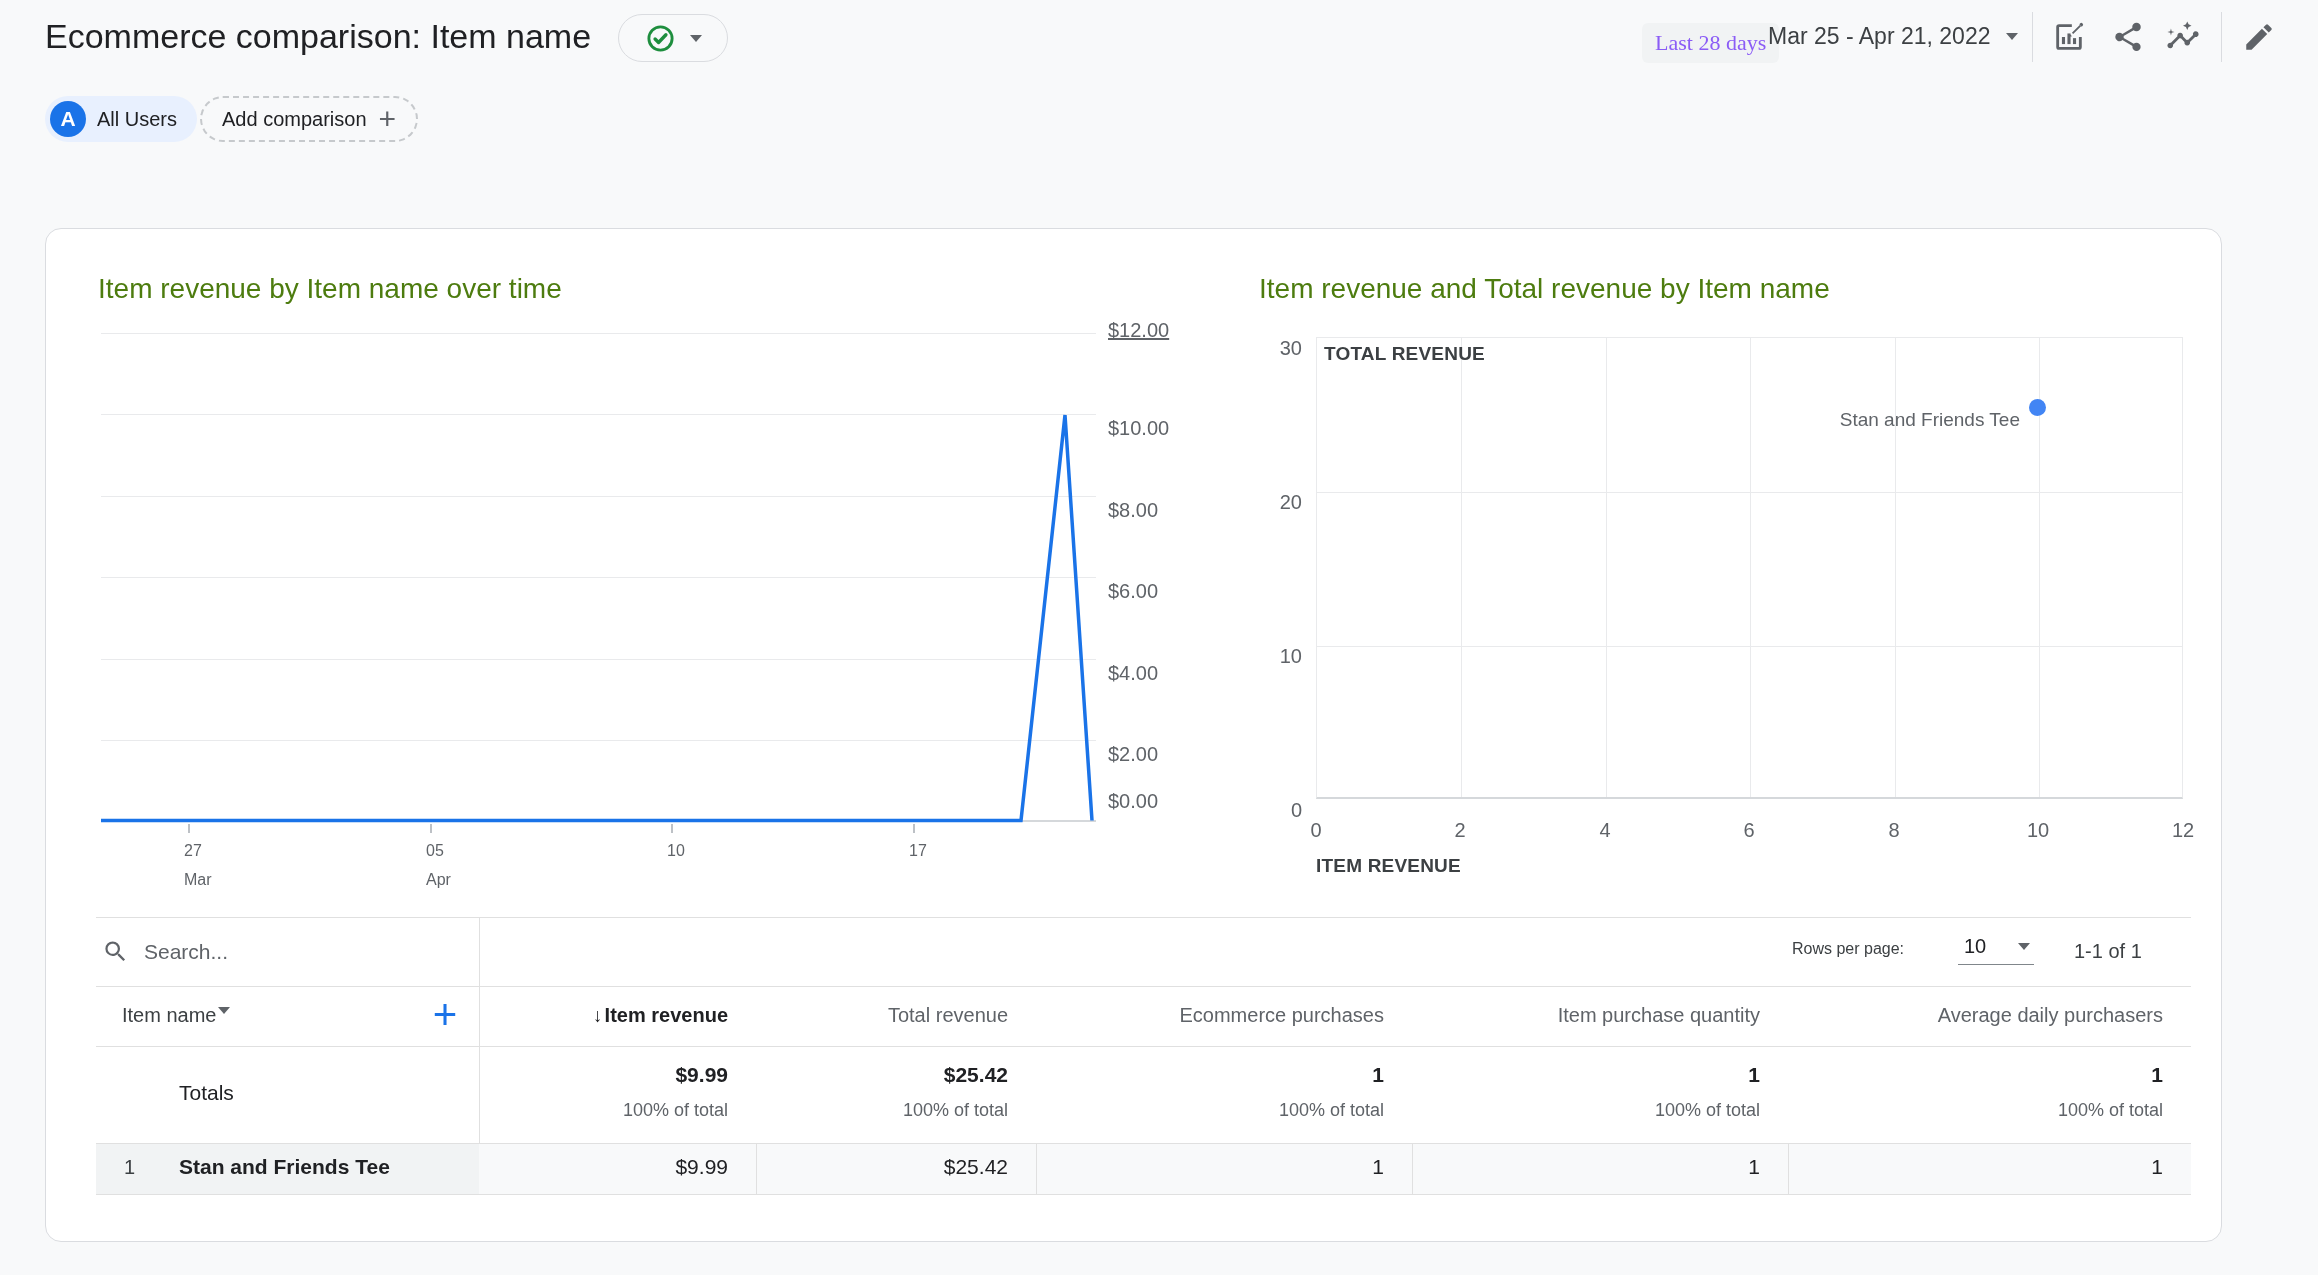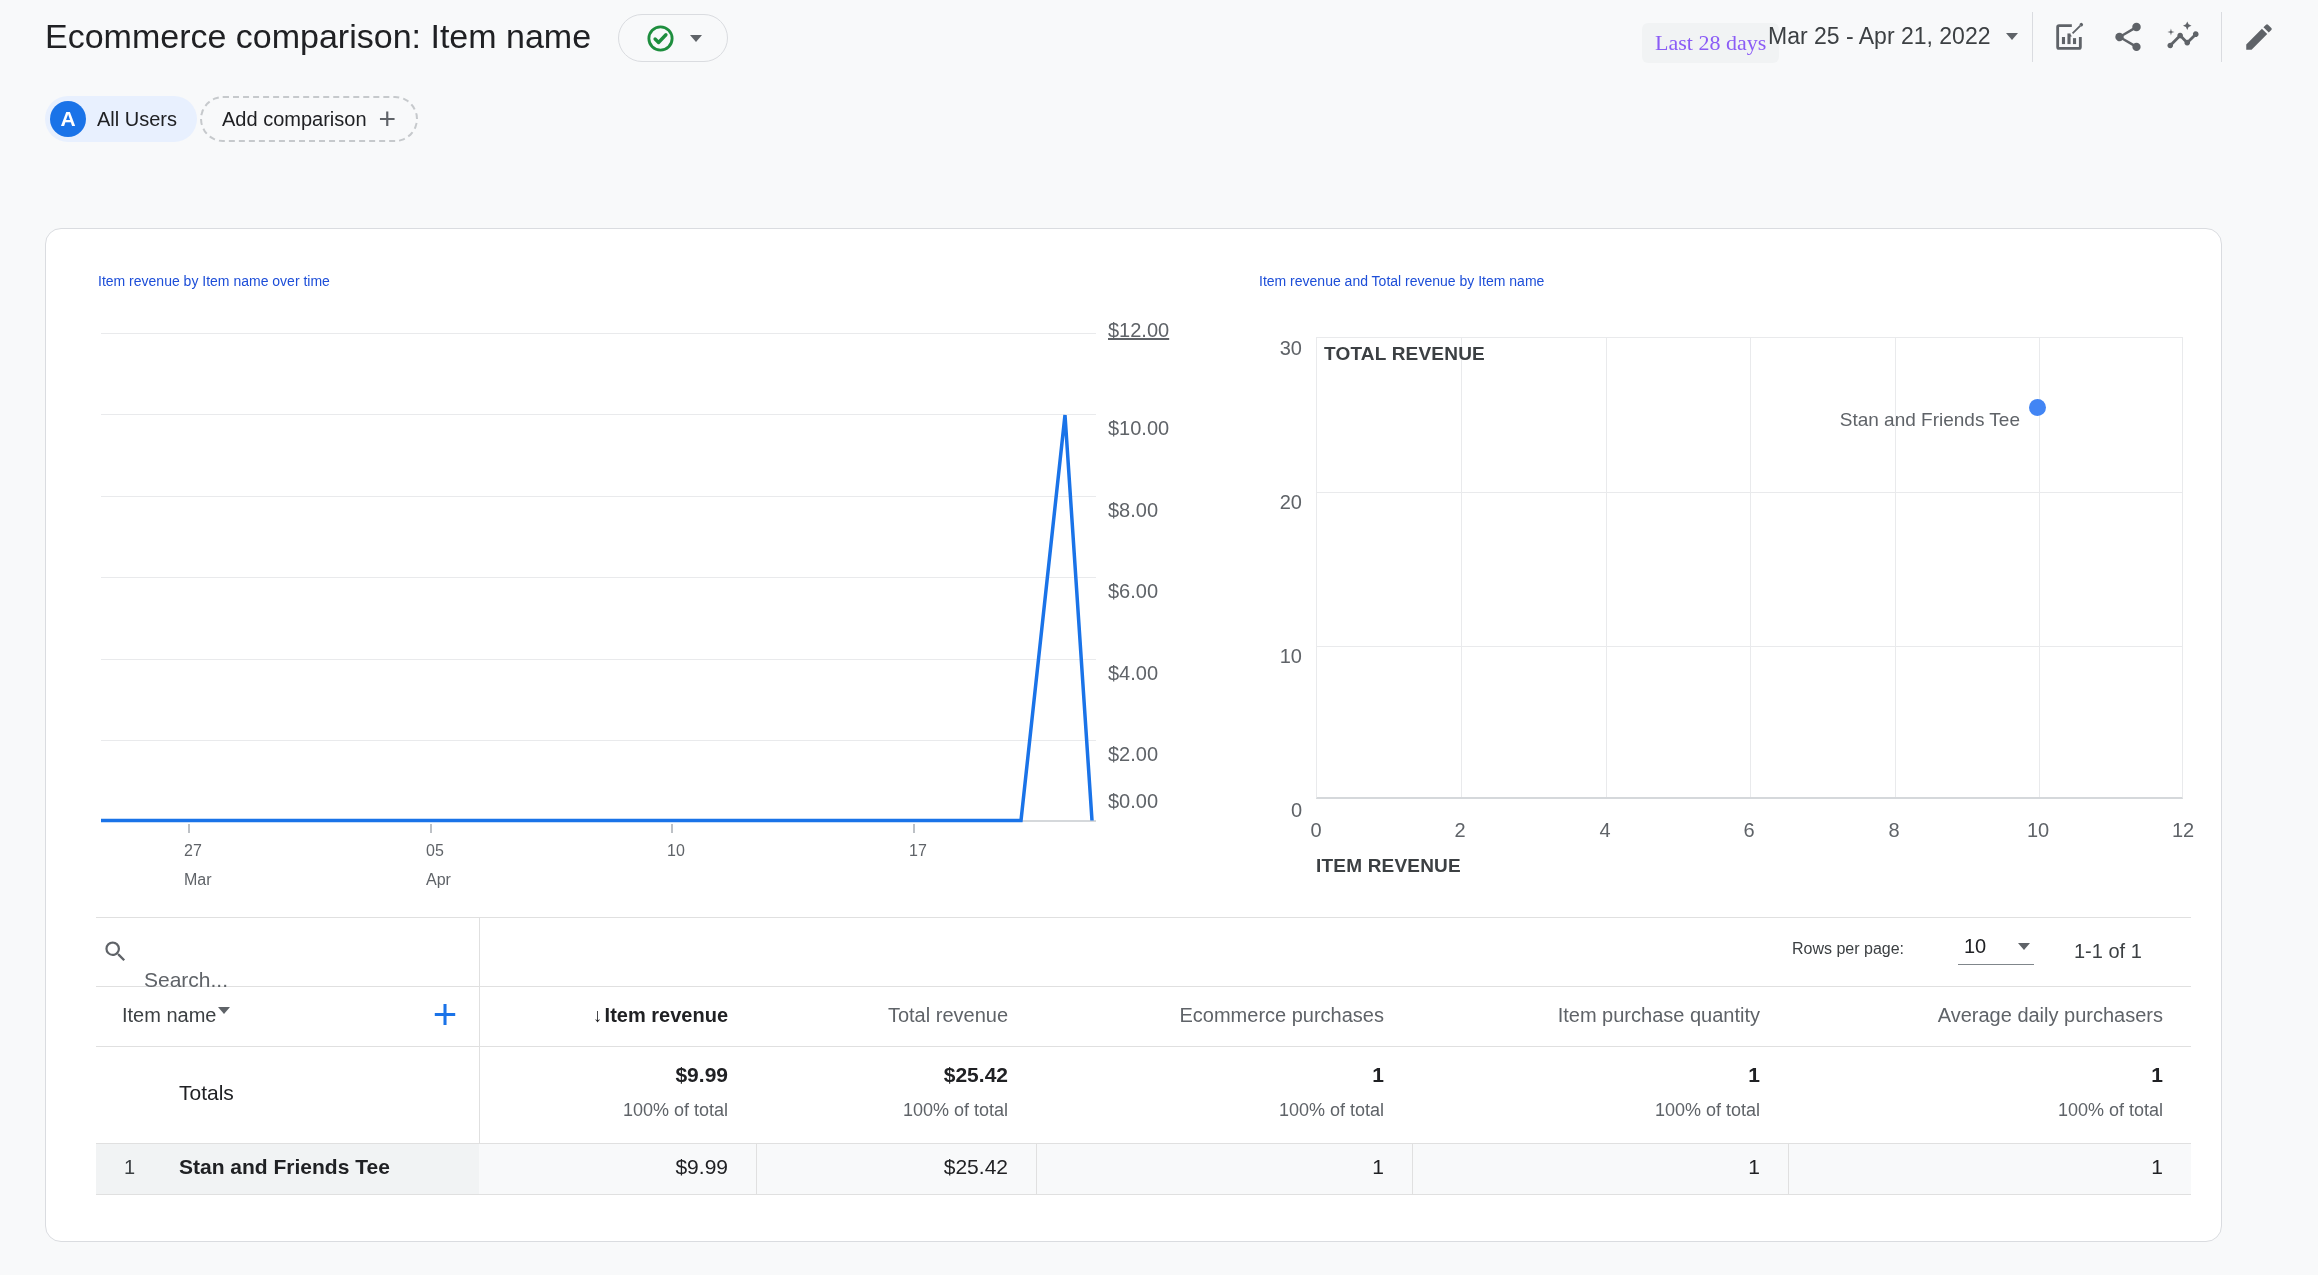--- a/index.html
+++ b/index.html
@@ -24,21 +24,21 @@
                     display:flex; align-items:center; padding:0 20px 0 5px; gap:11px; cursor:pointer; }
   .chip-avatar { width:36px; height:36px; border-radius:50%; background:#1a73e8; color:#fff; font-size:21px; font-weight:700;
                  display:flex; align-items:center; justify-content:center; }
   .chip-label { font-size:20px; color:#202124; }
   .chip-add { left:200px; top:96px; height:46px; border:2px dashed #c6c9cc; border-radius:23px;
               display:flex; align-items:center; padding:0 20px; gap:12px; cursor:pointer; }
   .chip-add .plus-glyph { font-size:30px; font-weight:300; color:#5f6368; line-height:1; }
 
   
   .card { left:45px; top:228px; width:2177px; height:1014px; background:#fff; border:1px solid #dadce0; border-radius:16px; }
-  .chart-title { font-size:14px; color:#1d4ed8; }
+  .chart-title { font-size:28px; color:#4d7c0f; }
 
   
   .lplot { left:55px; top:104px; width:995px; height:489px; border-bottom:2px solid #d5d8db; }
   .gridline-h { position:absolute; left:0; width:100%; height:1px; background:#e9eaec; }
   .ytick-left { position:absolute; left:1062px; width:110px; font-size:20px; color:#5f6368; }
   .xtick-mark { position:absolute; top:595px; width:2px; height:9px; background:#bdc1c6; }
   .xtick-label { position:absolute; top:607px; width:90px; font-size:16px; color:#5f6368; line-height:29px; }
 
   
   .rplot { left:1270px; top:108px; width:867px; height:462px; border:1px solid #e9eaec; border-bottom:2px solid #d5d8db; }
@@ -46,21 +46,21 @@
   .ytick-right { position:absolute; left:1178px; width:78px; text-align:right; font-size:20px; color:#5f6368;margin-top:12px; }
   .xtick-right { position:absolute; top:590px; width:60px; text-align:center; font-size:20px; color:#5f6368; }
   .axis-label { font-size:19px; font-weight:700; color:#3c4043; letter-spacing:.2px; }
   .scatter-point { left:1983px; top:170px; width:17px; height:17px; border-radius:50%; background:#4285f4; cursor:pointer; }
   .scatter-label { left:1574px; top:180px; width:400px; text-align:right; font-size:19px; color:#5f6368; }
 
   
   .hline { position:absolute; left:50px; width:2095px; height:1px; background:#e0e0e0; }
   .tdiv { position:absolute; width:1px; background:#e0e0e0; }
   .search-row-input { left:98px; top:703px; width:310px; height:40px; border:none; outline:none; background:transparent;
-                      font-size:21px; font-family:inherit; color:#202124;margin-top:28px; }
+                      font-size:21px; font-family:inherit; color:#202124; }
   .search-row-input::placeholder { color:#5f6368; }
   .search-icon { left:56px; top:709px; width:27px; height:27px; }
   .rpp-label { left:1746px; top:711px; font-size:16px; color:#3c4043; }
   .rpp-select { left:1912px; top:700px; width:76px; height:36px; border-bottom:1px solid #80868b; cursor:pointer; }
   .rpp-value { position:absolute; left:6px; top:6px; font-size:20px; color:#202124; }
   .rpp-caret { position:absolute; right:4px; top:14px; }
   .pag-range { left:2028px; top:711px; font-size:20px; color:#3c4043; }
 
   .dim-header { left:76px; top:775px; font-size:20px; color:#3c4043; display:flex; align-items:flex-start; gap:2px; cursor:pointer; }
   .dim-header .caret { border-left-width:6px; border-right-width:6px; border-top-width:7px; margin-top:3px; }

